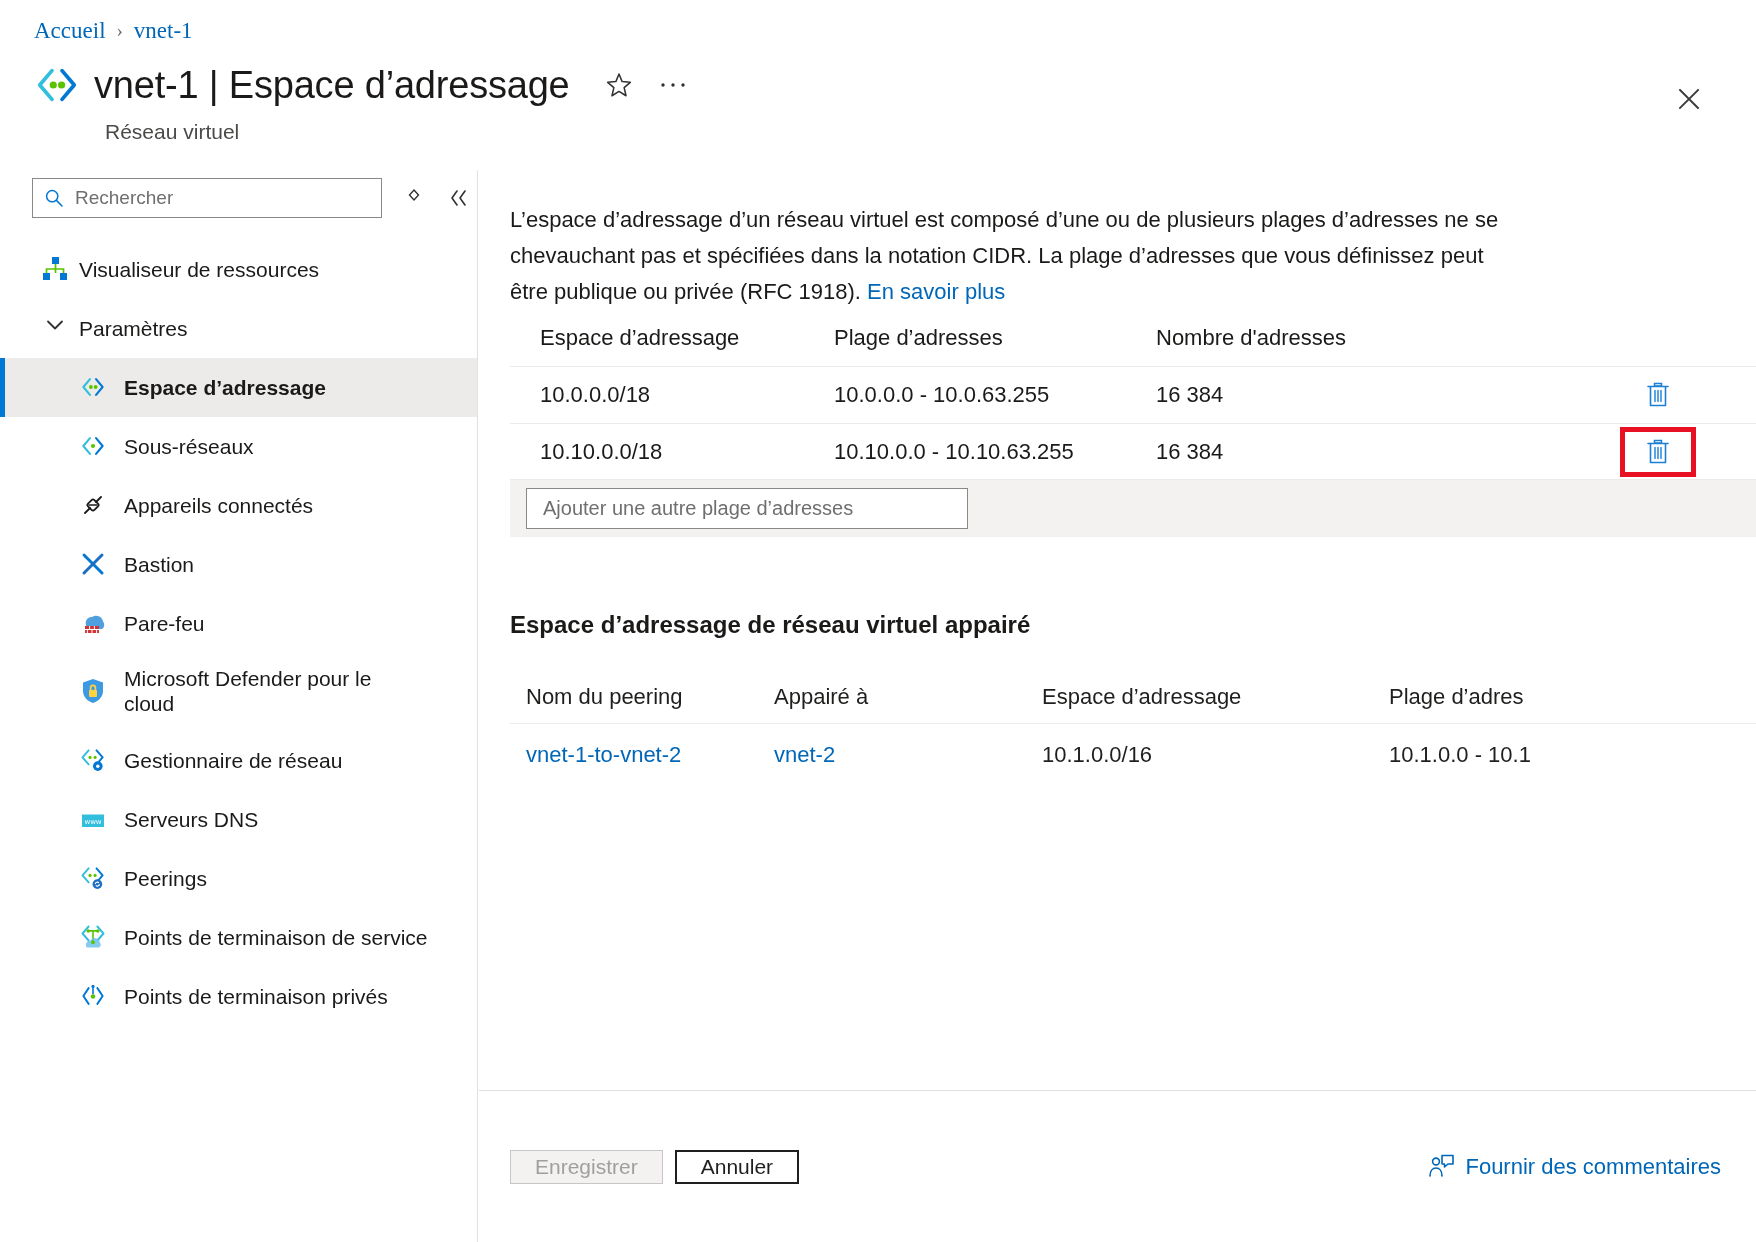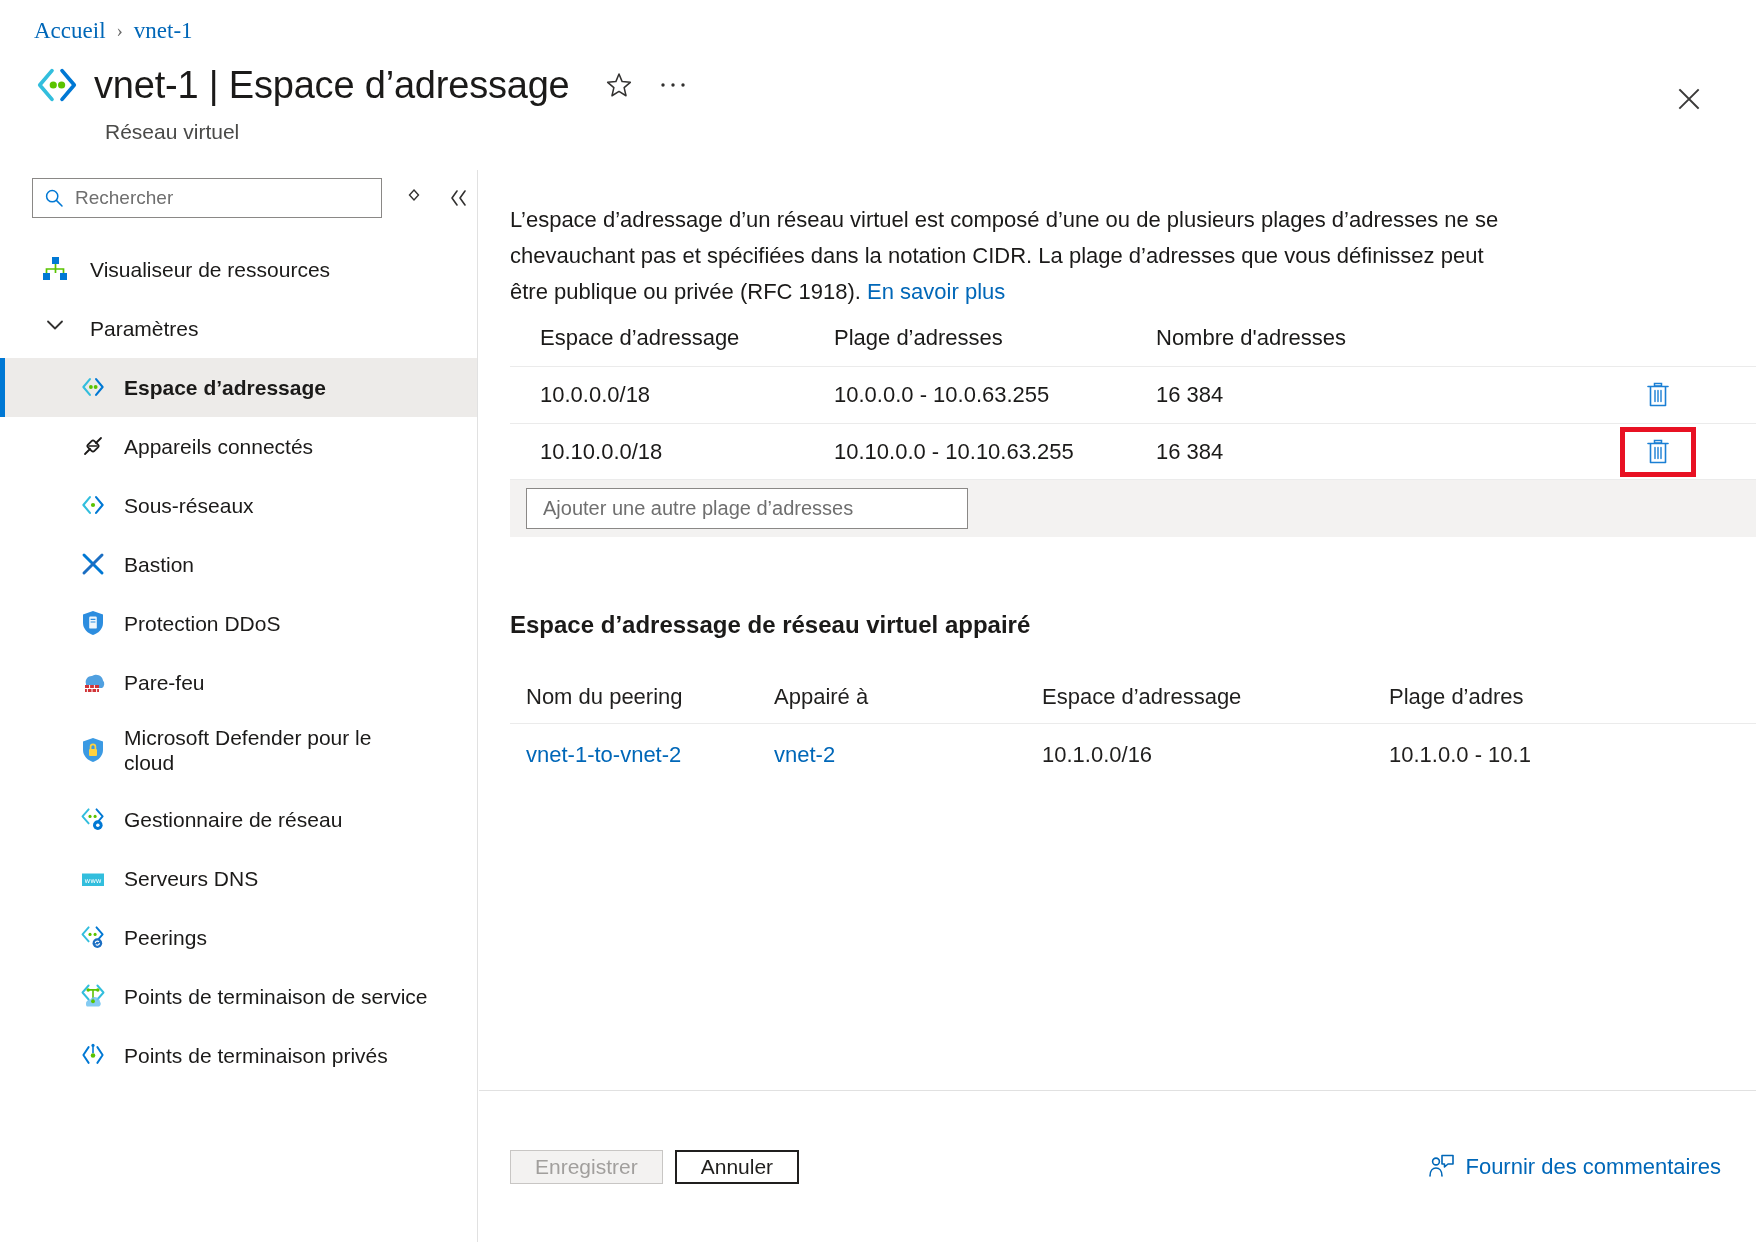--- a/index.html
+++ b/index.html
@@ -81,21 +81,21 @@
   .nav-item {
     position:relative; display:flex; align-items:center;
     height: 59px; padding-left: 28px; cursor:pointer;
     font-size: 21px; color:#1b1a19;
   }
   .nav-item .ico { width:30px; height:30px; flex:0 0 30px; display:flex;justify-content:center; }
   .nav-item .lbl { margin-left: 14px; white-space:nowrap; }
   .nav-item.indent { padding-left: 78px; }
   .nav-item.indent .lbl { margin-left: 16px; }
   .nav-item.group { padding-left: 40px; }
-  .nav-item.group .lbl { margin-left: 20px; }
+  .nav-item.group .lbl { margin-left: 9px; }
   .nav-item.two-line { height: 78px; align-items:center; }
   .nav-item.two-line .lbl { white-space:normal; line-height: 1.18; max-width: 260px; }
   .nav-item.selected { background:#edebe9; font-weight:600; }
   .nav-item.selected::before {
     content:""; position:absolute; left:0; top:0; bottom:0; width:5px; background:#0078d4;
   }
 
   
   .main {
     position:absolute; left:479px; top:170px; right:0; bottom:0;
@@ -275,60 +275,50 @@
             <path d="M19.5 7 L27 16 L19.5 25" fill="none" stroke="#0078d4" stroke-width="2.4" stroke-linecap="round" stroke-linejoin="round"></path>
             <circle cx="13.6" cy="16" r="2.2" fill="#5ac300"></circle>
             <circle cx="19" cy="16" r="2.2" fill="#5ac300"></circle>
           </svg>
         </span>
         <span class="lbl">Espace d’adressage</span>
       </div>
 
       <div class="nav-item indent">
         <span class="ico">
+          <svg width="28" height="28" viewBox="0 0 32 32">
+            <path d="M12.5 7 L5 16 L12.5 25" fill="none" stroke="#32bedd" stroke-width="2.4" stroke-linecap="round" stroke-linejoin="round"></path>
+            <path d="M19.5 7 L27 16 L19.5 25" fill="none" stroke="#0078d4" stroke-width="2.4" stroke-linecap="round" stroke-linejoin="round"></path>
+            <circle cx="16" cy="16" r="2.4" fill="#5ac300"></circle>
+          </svg>
+        </span>
+        <span class="lbl">Sous-réseaux</span>
+      </div>
+
+      <div class="nav-item indent">
+        <span class="ico">
           <svg width="28" height="28" viewBox="0 0 28 28">
             <path d="M6 22 L11 17 M22 6 L17 11" stroke="#1b1a19" stroke-width="1.8" stroke-linecap="round"></path>
             <rect x="9.5" y="9.5" width="9" height="9" rx="2" transform="rotate(45 14 14)" fill="none" stroke="#1b1a19" stroke-width="1.8"></rect>
             <path d="M9.5 14 L18.5 14" stroke="#1b1a19" stroke-width="1.5"></path>
           </svg>
         </span>
         <span class="lbl">Appareils connectés</span>
       </div>
 
       <div class="nav-item indent">
         <span class="ico">
-          <svg width="28" height="28" viewBox="0 0 32 32">
-            <path d="M12.5 7 L5 16 L12.5 25" fill="none" stroke="#32bedd" stroke-width="2.4" stroke-linecap="round" stroke-linejoin="round"></path>
-            <path d="M19.5 7 L27 16 L19.5 25" fill="none" stroke="#0078d4" stroke-width="2.4" stroke-linecap="round" stroke-linejoin="round"></path>
-            <circle cx="16" cy="16" r="2.4" fill="#5ac300"></circle>
-          </svg>
-        </span>
-        <span class="lbl">Sous-réseaux</span>
-      </div>
-
-      <div class="nav-item indent">
-        <span class="ico">
           <svg width="28" height="28" viewBox="0 0 28 28">
             <path d="M5 5 L23 23" stroke="#0078d4" stroke-width="3" stroke-linecap="round"></path>
             <path d="M23 5 L5 23" stroke="#1b6ec2" stroke-width="3" stroke-linecap="round"></path>
           </svg>
         </span>
         <span class="lbl">Bastion</span>
       </div>
 
-      <div class="nav-item indent">
-        <span class="ico">
-          <svg width="28" height="28" viewBox="0 0 28 28">
-            <path d="M14 2 L24 5.5 V14 C24 20 19 24.5 14 26 C9 24.5 4 20 4 14 V5.5 Z" fill="#2c8ddf"></path>
-            <rect x="10.2" y="7.6" width="7.6" height="12" rx="1.2" fill="#eef6fc"></rect>
-            <path d="M11.6 10.4 H16.4 M11.6 13 H16.4" stroke="#2c8ddf" stroke-width="1.2"></path>
-          </svg>
-        </span>
-        <span class="lbl">Protection DDoS</span>
-      </div>
 
       <div class="nav-item indent">
         <span class="ico">
           <svg width="28" height="28" viewBox="0 0 28 28">
             <path d="M7 16 A6 6 0 0 1 13 8 A7 7 0 0 1 24 12.5 A5 5 0 0 1 23 20 H8 A5 5 0 0 1 7 16 Z" fill="#50a0e0"></path>
             <rect x="6" y="17" width="14" height="7" fill="#d13438"></rect>
             <path d="M6 20.5 H20 M10.6 17 V20.5 M15.4 17 V20.5 M8.4 20.5 V24 M13 20.5 V24 M17.6 20.5 V24" stroke="#fff" stroke-width="1"></path>
           </svg>
         </span>
         <span class="lbl">Pare-feu</span>

